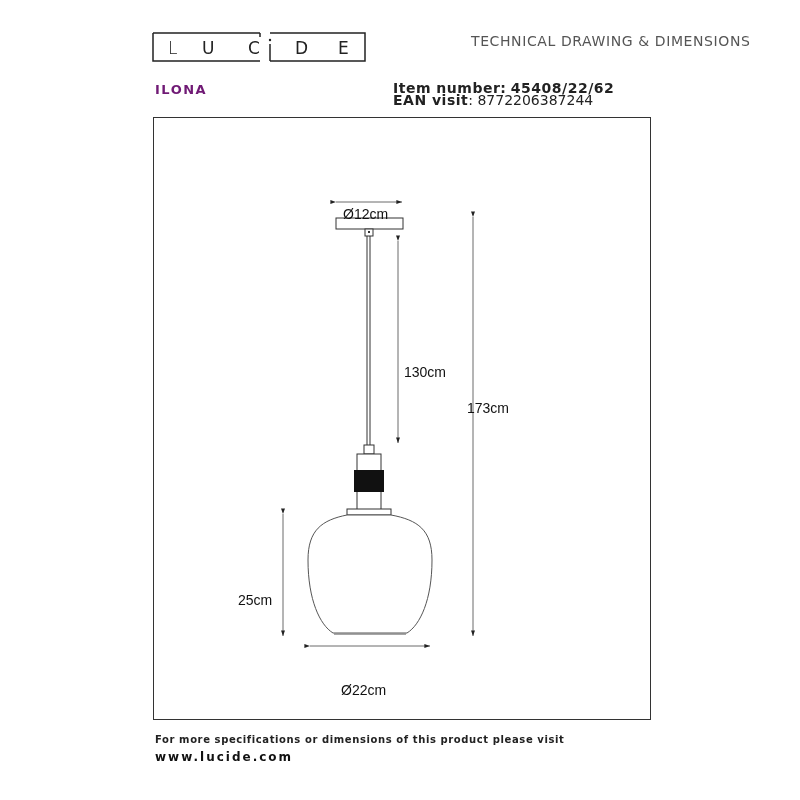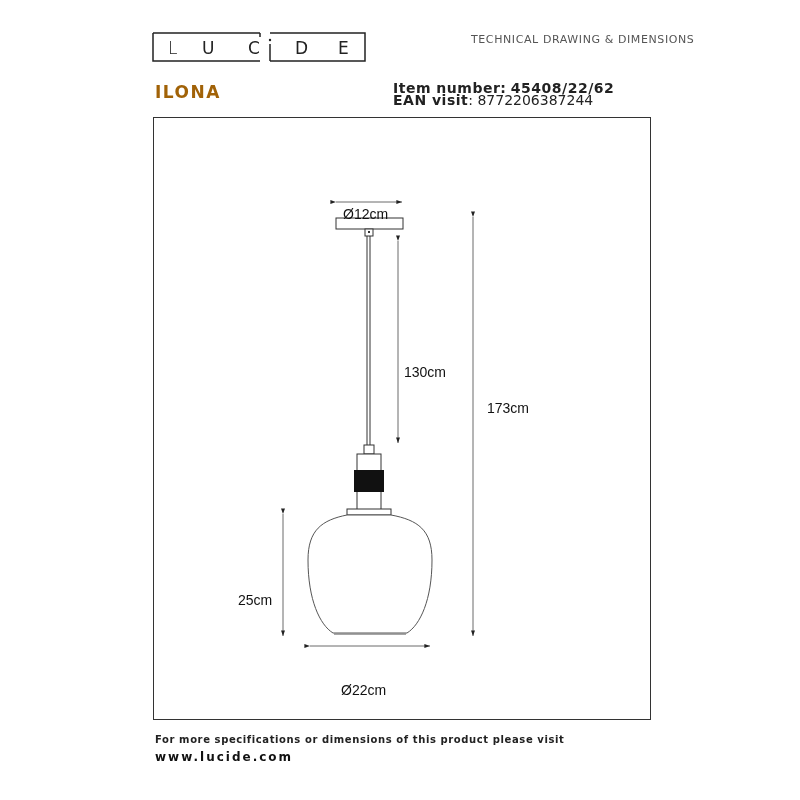--- a/index.html
+++ b/index.html
@@ -1,19 +1,19 @@
 <!DOCTYPE html>
 <html><head>
   <meta charset="utf-8">
   <style>
     html, body { margin:0; padding:0; background:#ffffff; }
     body { width:800px; height:800px; position:relative; overflow:hidden; font-family:"DejaVu Sans", sans-serif; color:#111; }
     .logo { position:absolute; left:152px; top:32px; width:214px; height:30px; }
-    .product-name { position:absolute; left:155px; top:82px; font-size:17px; font-weight:bold; letter-spacing:1.5px; color:#a16207; }
-    .header-title { position:absolute; left:471px; top:33px; font-size:11px; letter-spacing:0.6px; color:#555; }
+    .product-name { position:absolute; left:155px; top:82px; font-size:13px; font-weight:bold; letter-spacing:1.5px; color:#701a75; }
+    .header-title { position:absolute; left:471px; top:33px; font-size:14px; letter-spacing:0.6px; color:#555; }
     .meta { position:absolute; left:393px; top:82px; font-size:14px; line-height:12px; color:#222; }
     .meta b { font-weight:bold; letter-spacing:0.5px; }
     .frame { position:absolute; left:153px; top:117px; width:498px; height:603px; border:1.5px solid #333; box-sizing:border-box; }
     .drawing { position:absolute; left:0; top:0; width:800px; height:800px; }
     .dim { position:absolute; font-family:"Liberation Sans", sans-serif; font-size:14px; color:#111;margin-top:28px; }
     .footer-line { position:absolute; left:155px; top:734px; font-size:10px; font-weight:bold; letter-spacing:0.6px; color:#222; }
     .footer-url { position:absolute; left:155px; top:750px; font-size:12px; font-weight:bold; letter-spacing:2px; color:#111; }
   </style>
 </head>
 <body>
@@ -75,18 +75,18 @@
 
   <line x1="473" y1="217" x2="473" y2="636" stroke="#444" stroke-width="0.8" marker-start="url(#ah)" marker-end="url(#ah)"></line>
 
   <line x1="283" y1="514" x2="283" y2="636" stroke="#444" stroke-width="0.8" marker-start="url(#ah)" marker-end="url(#ah)"></line>
 
   <line x1="310" y1="646" x2="430" y2="646" stroke="#444" stroke-width="0.8" marker-start="url(#ah)" marker-end="url(#ah)"></line>
 </svg>
 
 <div class="dim" style="left:343px;top:178px;">Ø12cm</div>
 <div class="dim" style="left:404px;top:336px;">130cm</div>
-<div class="dim" style="left:487px;top:372px;">173cm</div>
+<div class="dim" style="left:467px;top:372px;">173cm</div>
 <div class="dim" style="left:238px;top:564px;">25cm</div>
 <div class="dim" style="left:341px;top:654px;">Ø22cm</div>
 
 <div class="footer-line">For more specifications or dimensions of this product please visit</div>
 <div class="footer-url">www.lucide.com</div>
 
 </body></html>

